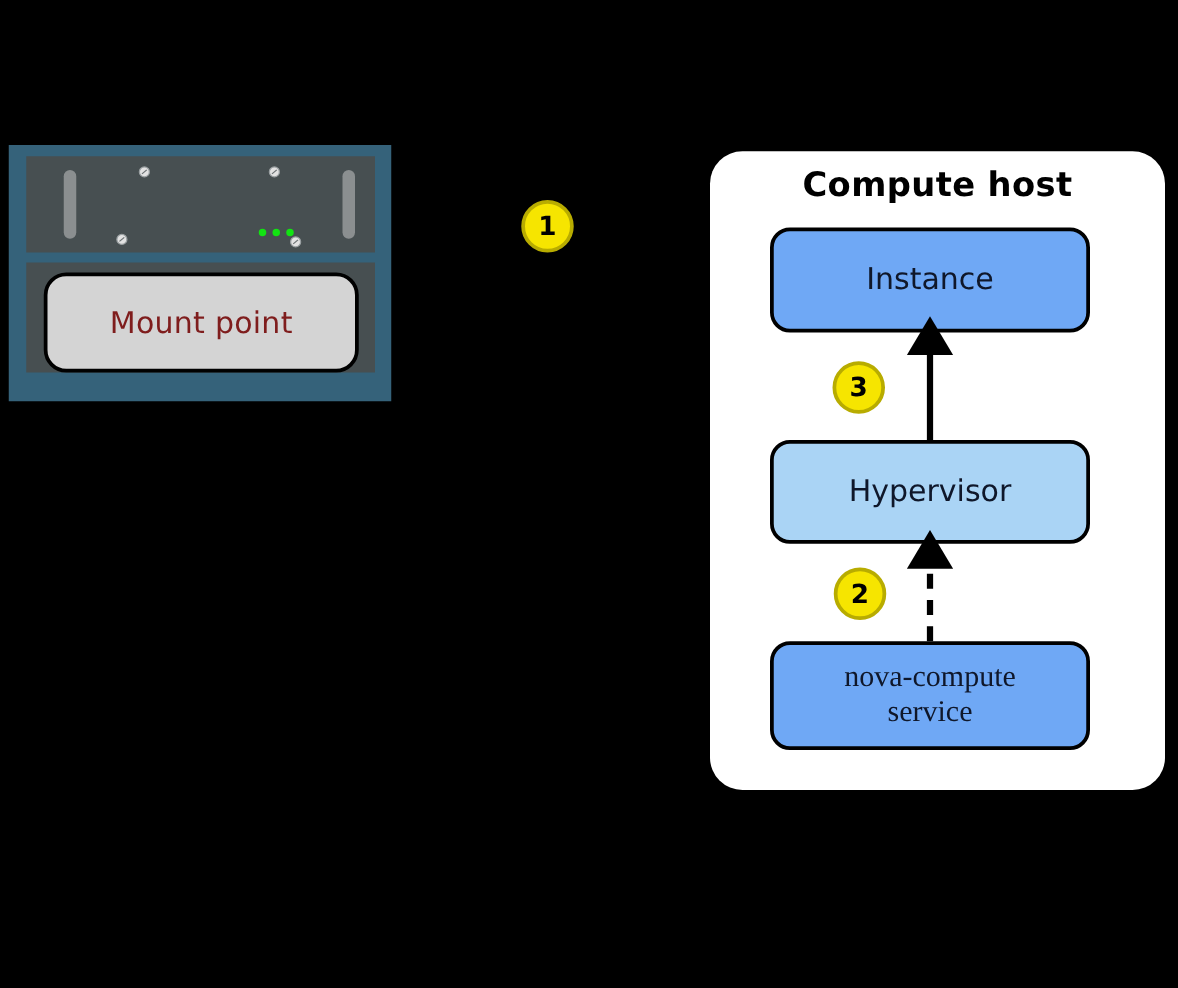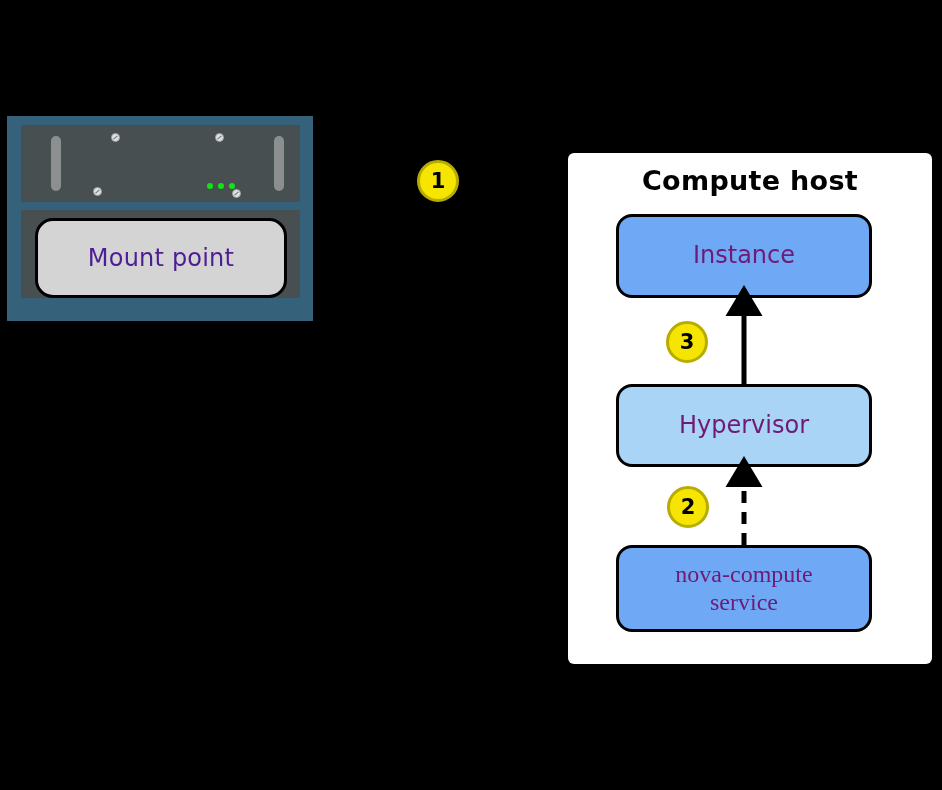--- a/index.html
+++ b/index.html
@@ -88,21 +88,21 @@
     width: 252px;
     height: 80px;
     background: #d4d4d4;
     border: 3px solid #000000;
     border-radius: 18px;
     box-sizing: border-box;
     display: flex;
     align-items: center;
     justify-content: center;
     font-size: 24px;
-    color: #4c1d95;
+    color: #7f1d1d;
     letter-spacing: 0.2px;
   }
 
   
   .badge {
     position: absolute;
     width: 42px;
     height: 42px;
     border-radius: 50%;
     background: #f6e500;
@@ -120,22 +120,21 @@
   #badge-2 { left: 667px; top: 454px; }
 
   
   #compute-host-panel {
     position: absolute;
     left: 568px;
     top: 121px;
     width: 364px;
     height: 511px;
     background: #ffffff;
-    border-radius: 6px;
-    margin-top: 32px;
+    border-radius: 26px;
   }
   #compute-host-title {
     position: absolute;
     left: 0;
     top: 12px;
     width: 100%;
     text-align: center;
     font-size: 27px;
     font-weight: bold;
     color: #000000;
@@ -144,21 +143,21 @@
   .node-box {
     position: absolute;
     border: 3px solid #000000;
     border-radius: 16px;
     box-sizing: border-box;
     display: flex;
     align-items: center;
     justify-content: center;
     text-align: center;
     font-size: 24px;
-    color: #701a75;
+    color: #0f172a;
     line-height: 1.15;
   }
   #node-instance {
     left: 48px;
     top: 61px;
     width: 256px;
     height: 84px;
     background: #6fa8f5;
   }
   #node-hypervisor {

